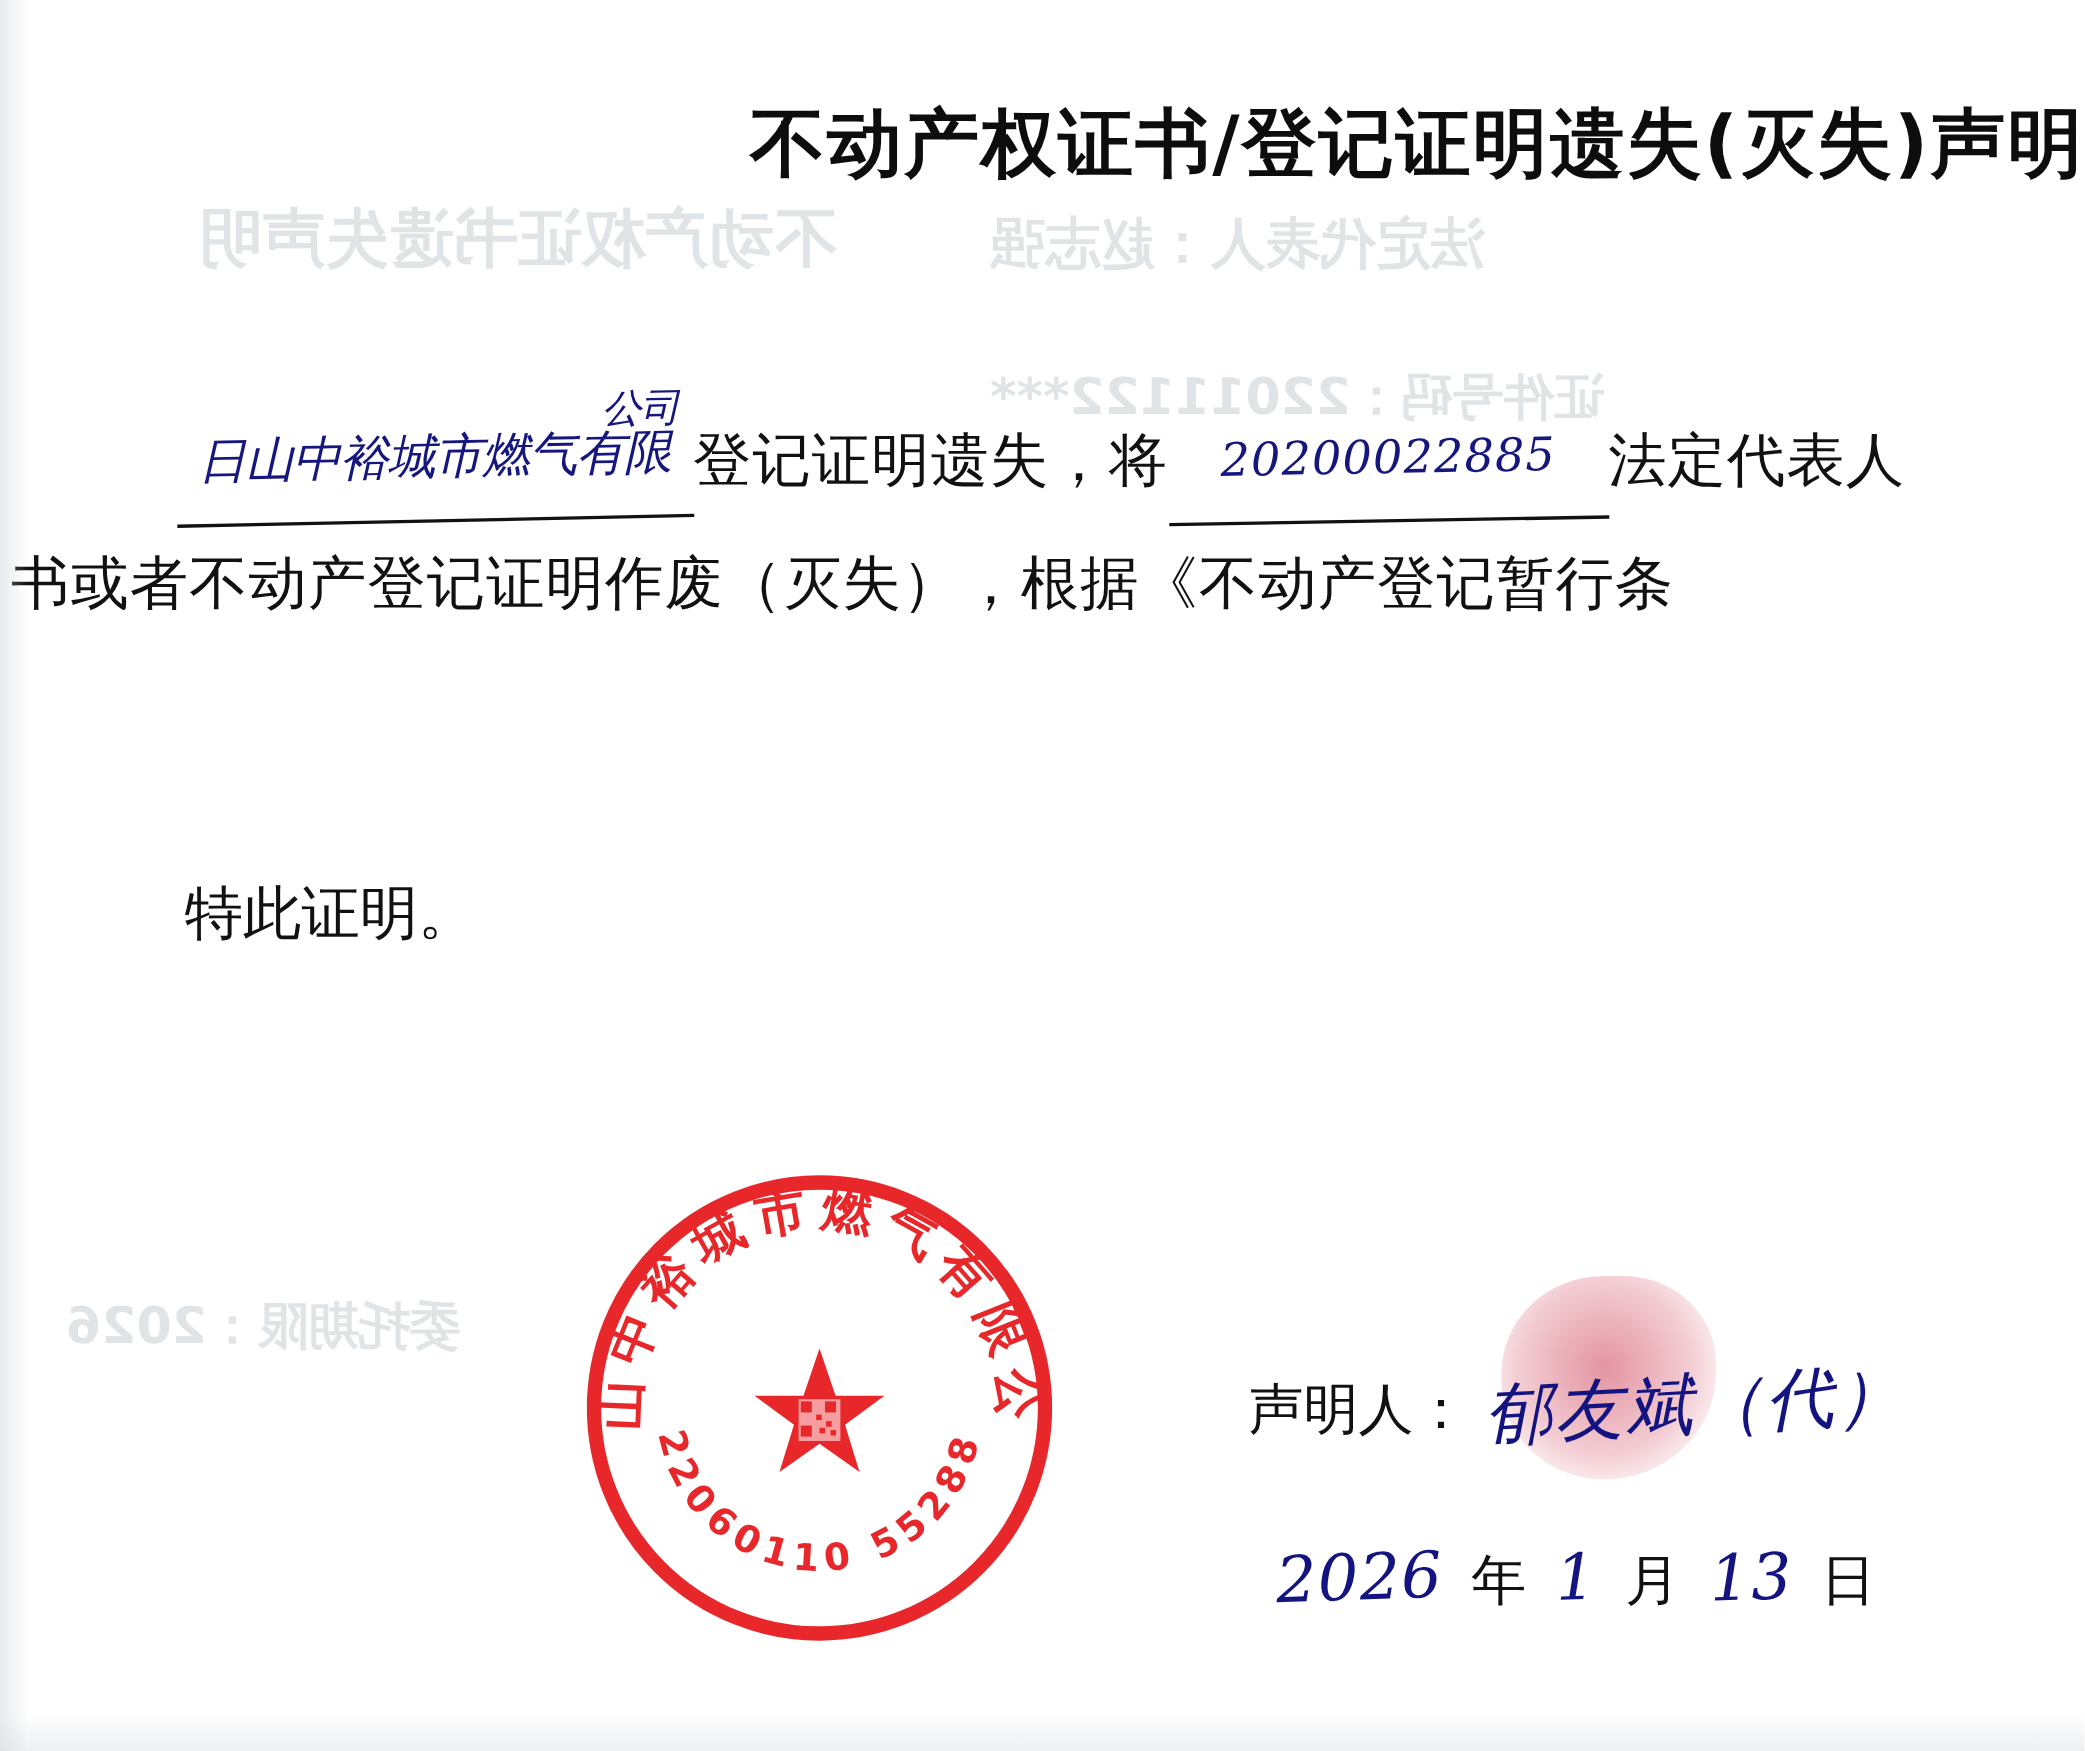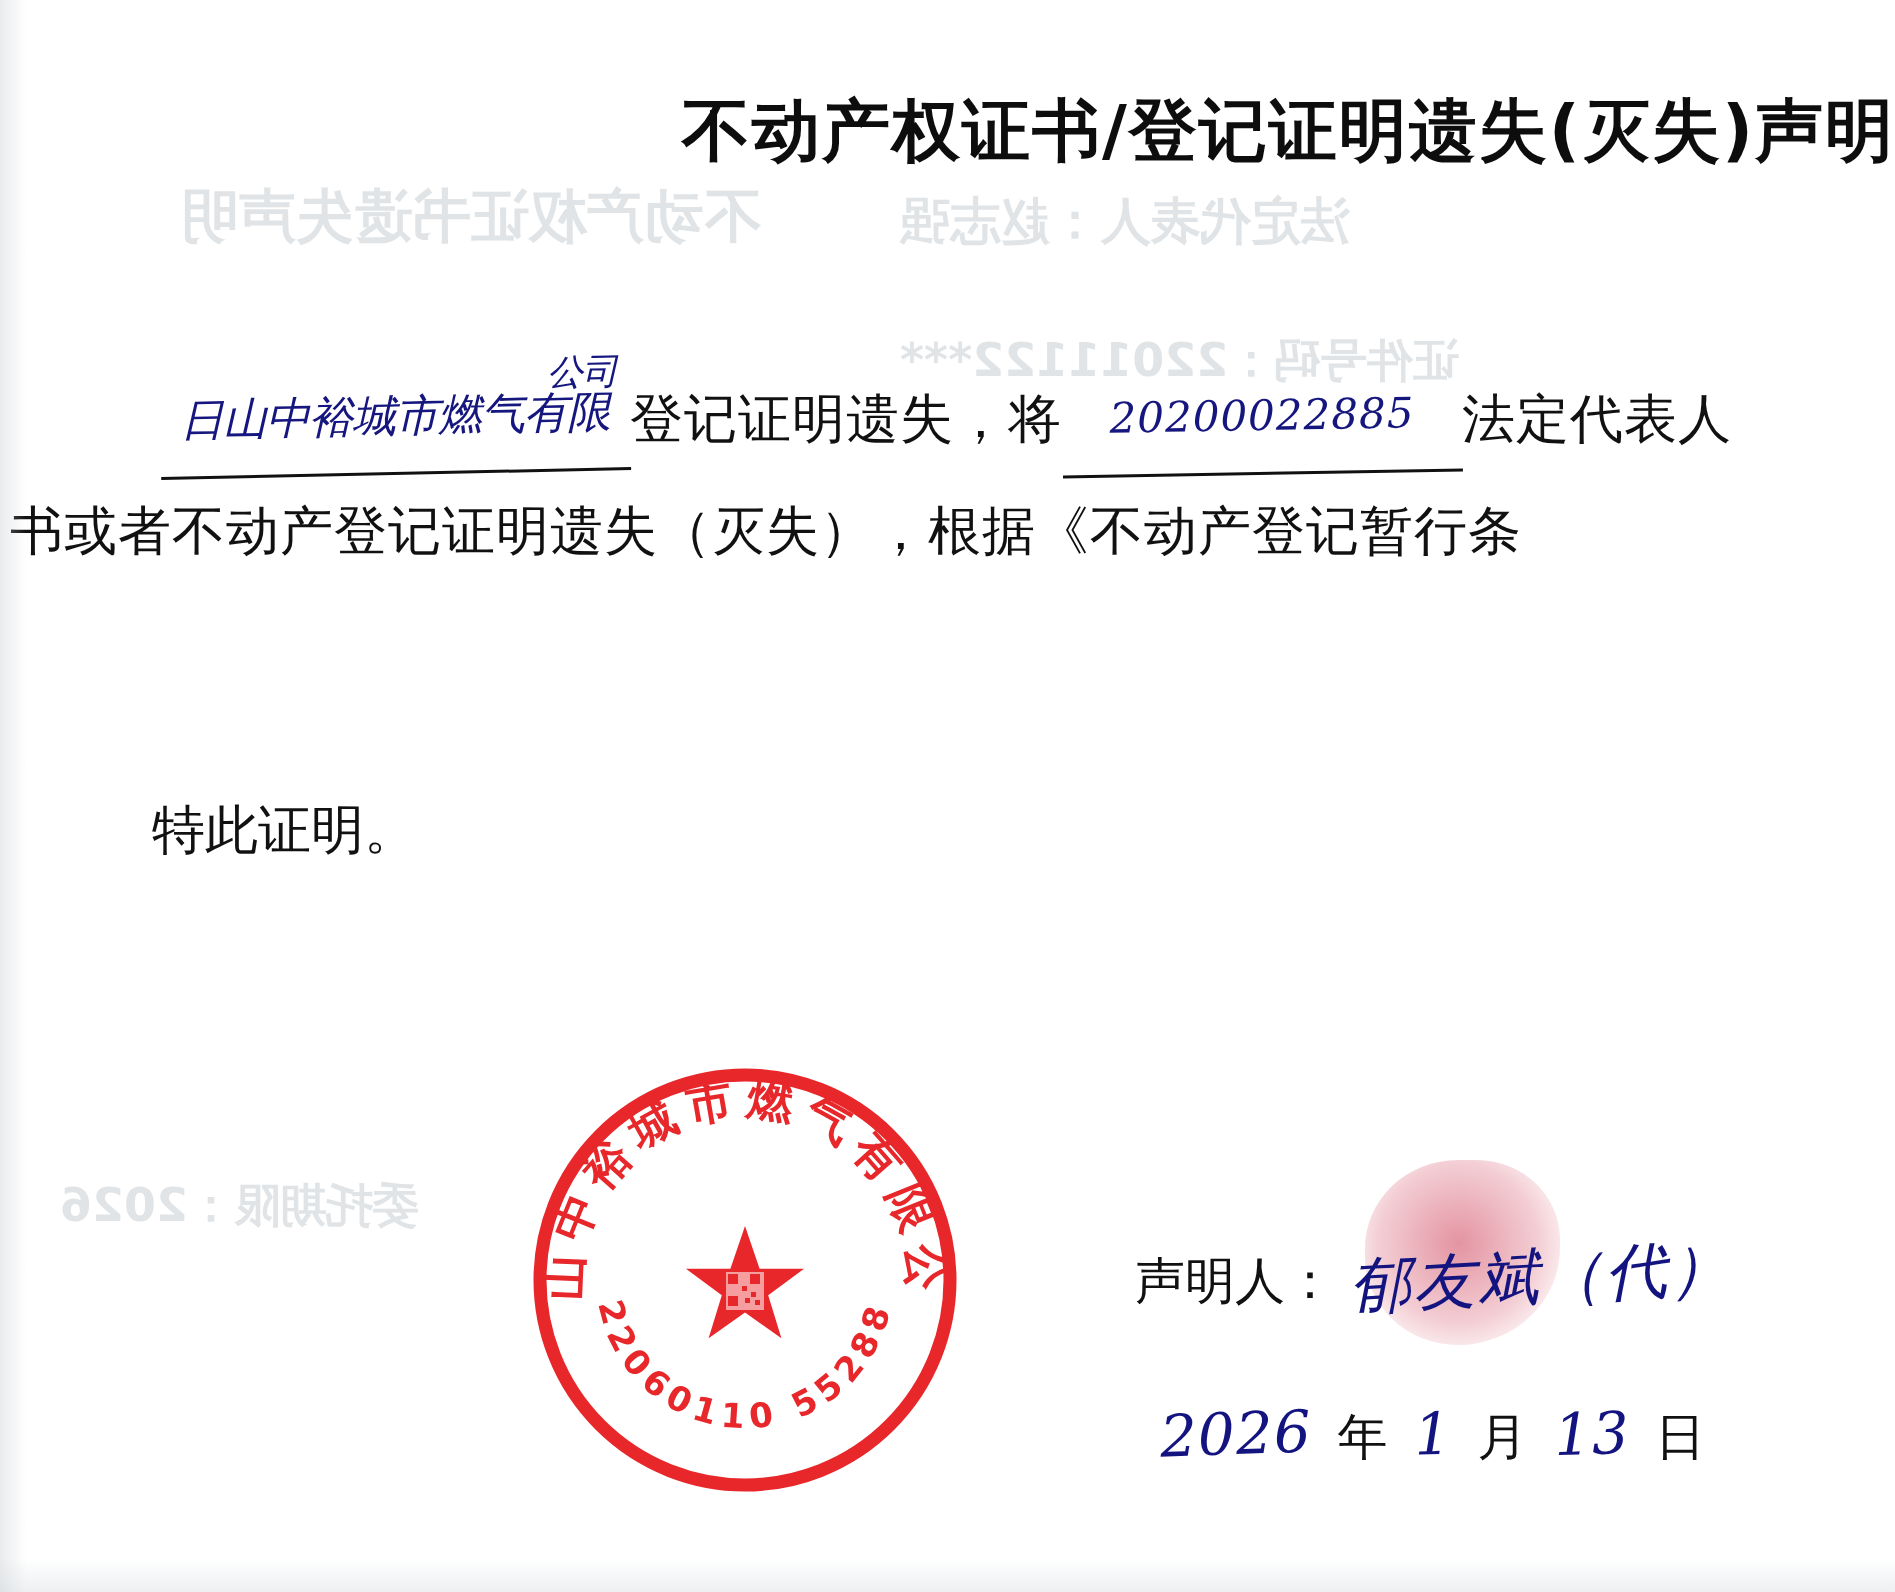--- a/index.html
+++ b/index.html
@@ -94,21 +94,21 @@
     width: 400px;
     font-size: 42px;
     color: #16167f;
     letter-spacing: 1px;
     transform: rotate(-1deg);
   }
 
   .closing {
     position: absolute;
     top: 795px;
-    left: 152px;
+    left: 168px;
     font-size: 53px;
     color: #111;
   }
 
   
   .seal {
     position: absolute;
     left: 525px;
     top: 1060px;
     width: 440px;
@@ -188,21 +188,21 @@
   <div class="bleed" style="left:900px; top:188px; font-size:50px;">法定代表人：赵志强</div>
   <div class="bleed" style="left:900px; top:330px; font-size:46px;">证件号码：22011122***</div>
   <div class="bleed" style="left:60px; top:1175px; font-size:46px;">委托期限：2026</div>
 
   <h1 class="title">不动产权证书/登记证明遗失(灭失)声明</h1>
 
   <div class="body-text">
     <div class="para-line">
       <span class="indent"></span><span class="blank company"><span>日山中裕城市燃气有限</span><span class="super">公司</span></span><span>登记证明遗失，将</span><span class="blank cert-no">20200022885</span><span>法定代表人</span>
     </div>
-    <div class="para-line">书或者不动产登记证明遗失（灭失），根据《不动产登记暂行条</div>
+    <div class="para-line">书或者不动产登记证明作废（灭失），根据《不动产登记暂行条</div>
   </div>
 
   <div class="closing">特此证明。</div>
 
   <div class="seal">
     <svg width="440" height="440" viewBox="0 0 440 440" xmlns="http://www.w3.org/2000/svg">
       <defs>
         <path id="sealArc" d="M 55,220 A 165,165 0 1 1 385,220"></path>
         <path id="sealArcBottom" d="M 72,220 A 148,148 0 0 0 368,220"></path>
       </defs>

